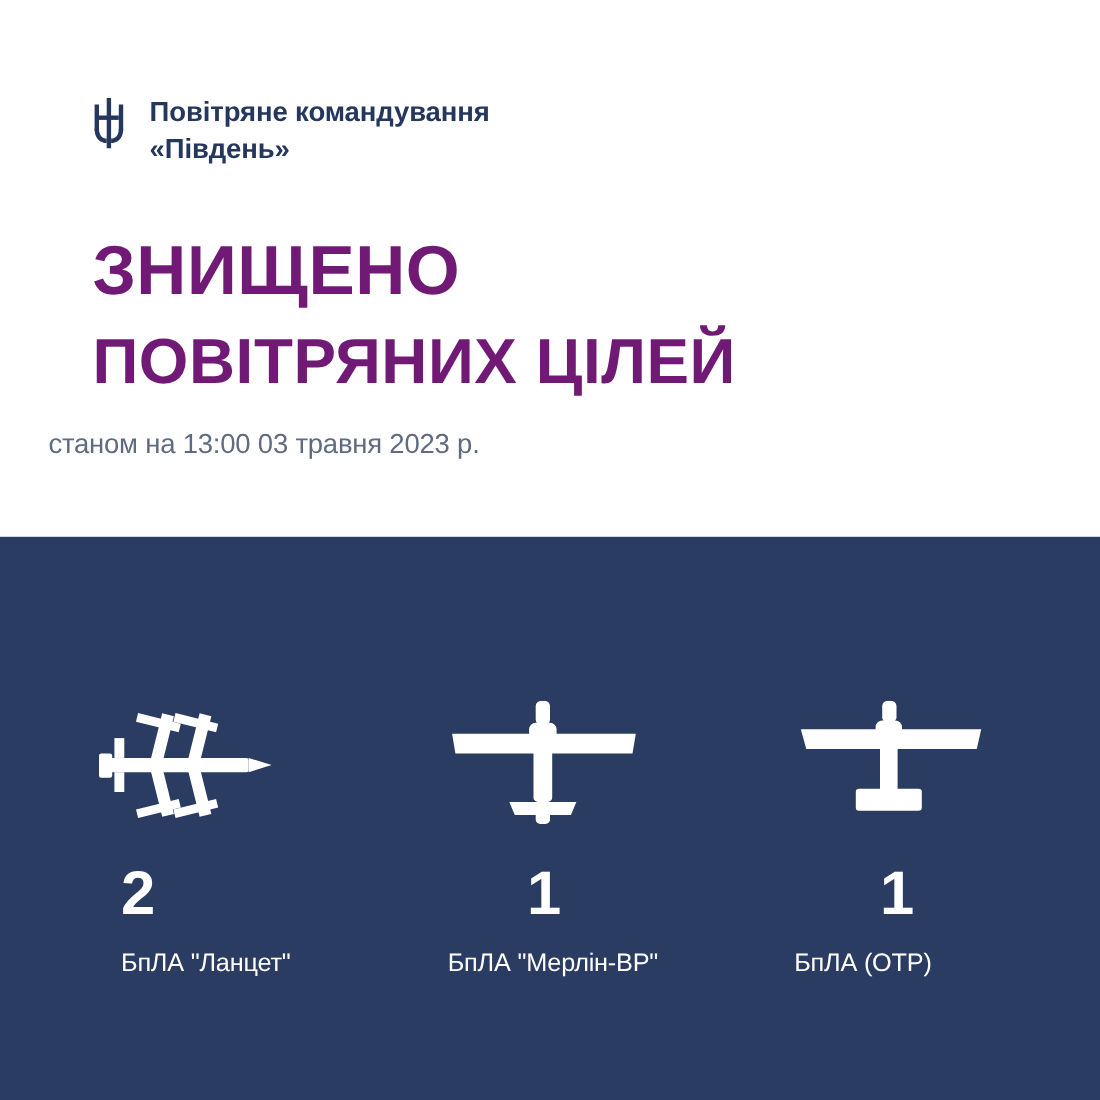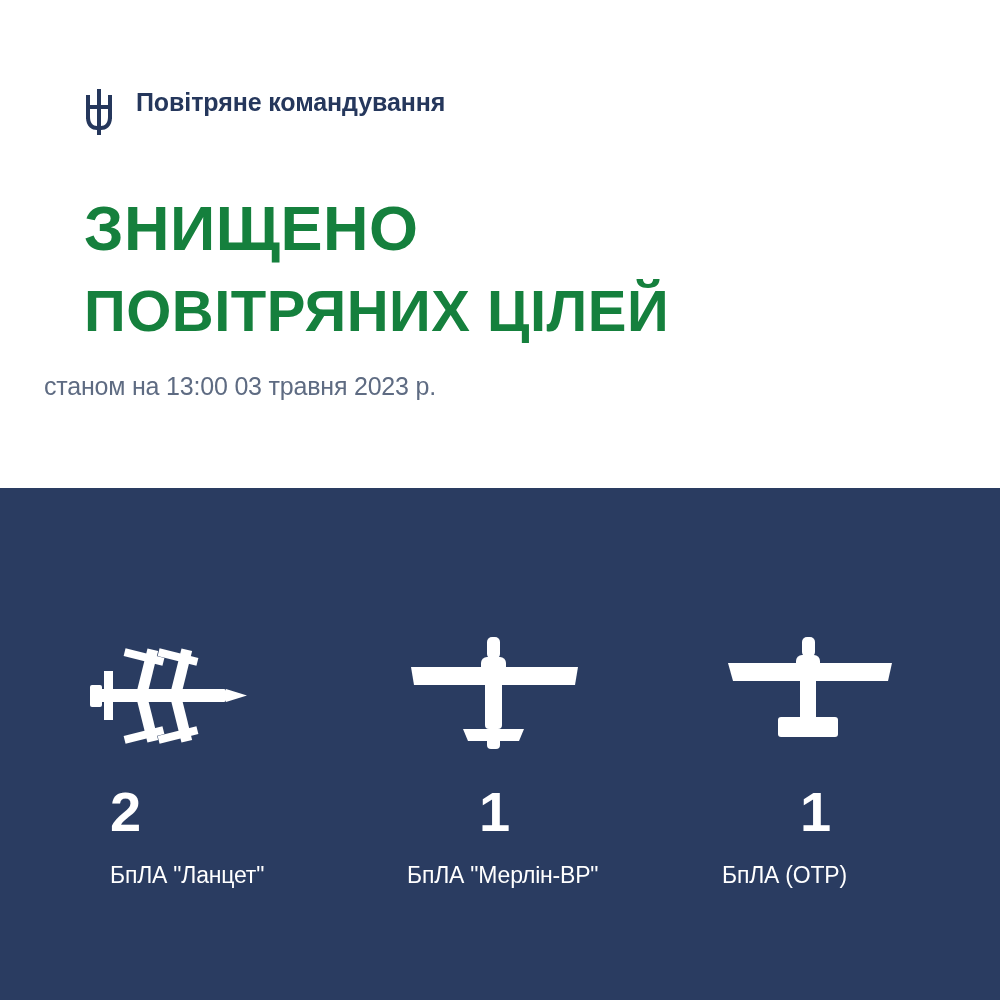--- a/index.html
+++ b/index.html
@@ -51,21 +51,21 @@
     letter-spacing: -0.1px;
   }
   .brand-text .l2 { display: block; }
 
   .headline {
     padding-left: 84px;
     margin-top: 62px;
   }
   .headline-line {
     display: block;
-    color: #15803d;
+    color: #701a75;
     font-weight: bold;
     letter-spacing: 0.5px;
     line-height: 1.0;
   }
   .headline-line.l1 {
     font-size: 63px;
     margin-bottom: 22px;
   }
   .headline-line.l2 {
     font-size: 58px;
@@ -151,20 +151,21 @@
             <rect x="2" y="6" width="4" height="24"></rect>
             <rect x="24" y="6" width="4" height="24"></rect>
             <path d="M2,28 C2,38 8,41 13,41 L13,37 C9,37 6,34 6,28 Z"></path>
             <path d="M28,28 C28,38 22,41 17,41 L17,37 C21,37 24,34 24,28 Z"></path>
             <rect x="6" y="16" width="18" height="4"></rect>
           </g>
         </svg>
       </span>
       <span class="brand-text">
         <span>Повітряне командування</span>
+        <span class="l2">«Південь»</span>
       </span>
     </div>
 
     <div class="headline">
       <span class="headline-line l1">ЗНИЩЕНО</span>
       <span class="headline-line l2">ПОВІТРЯНИХ ЦІЛЕЙ</span>
     </div>
 
     <div class="timestamp">станом на 13:00 03 травня 2023 р.</div>
   </div>

